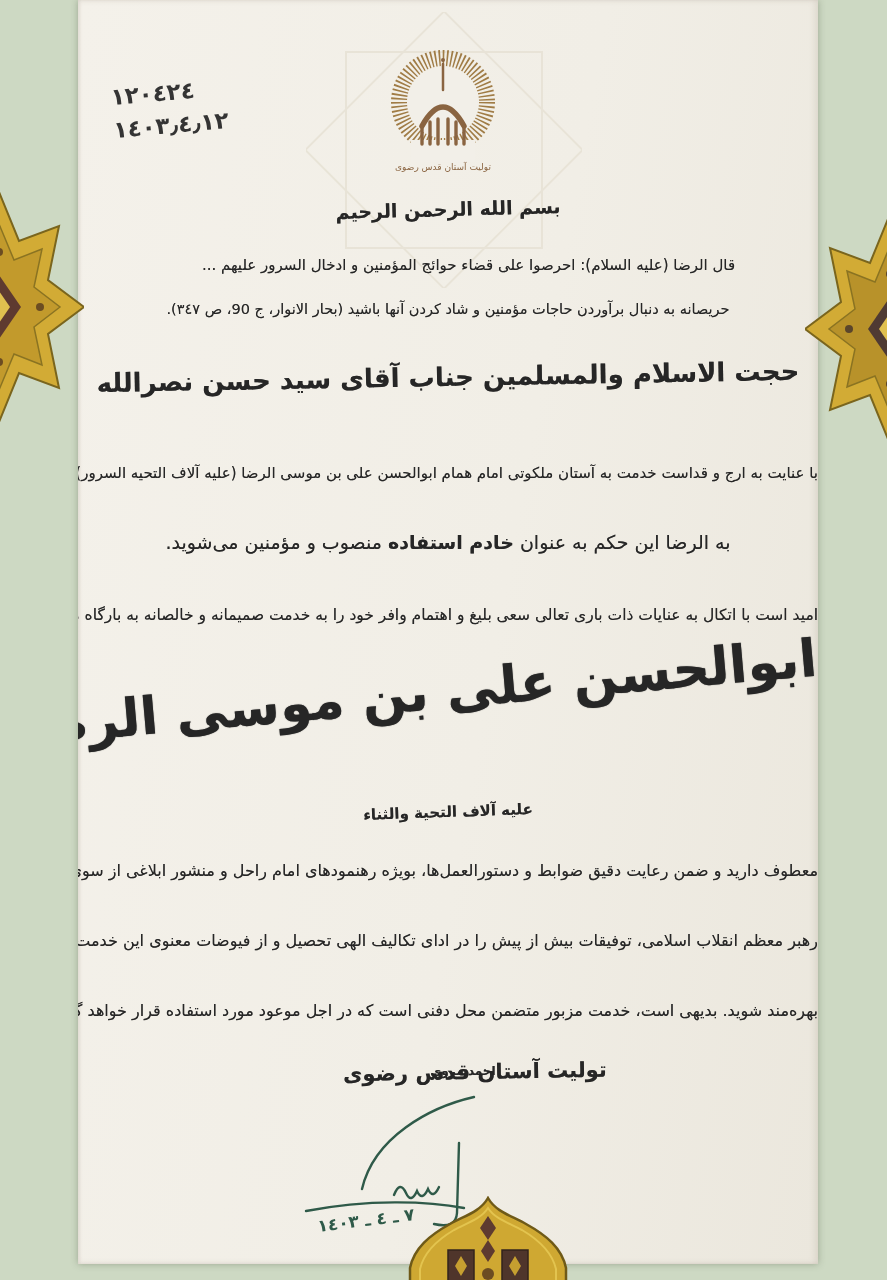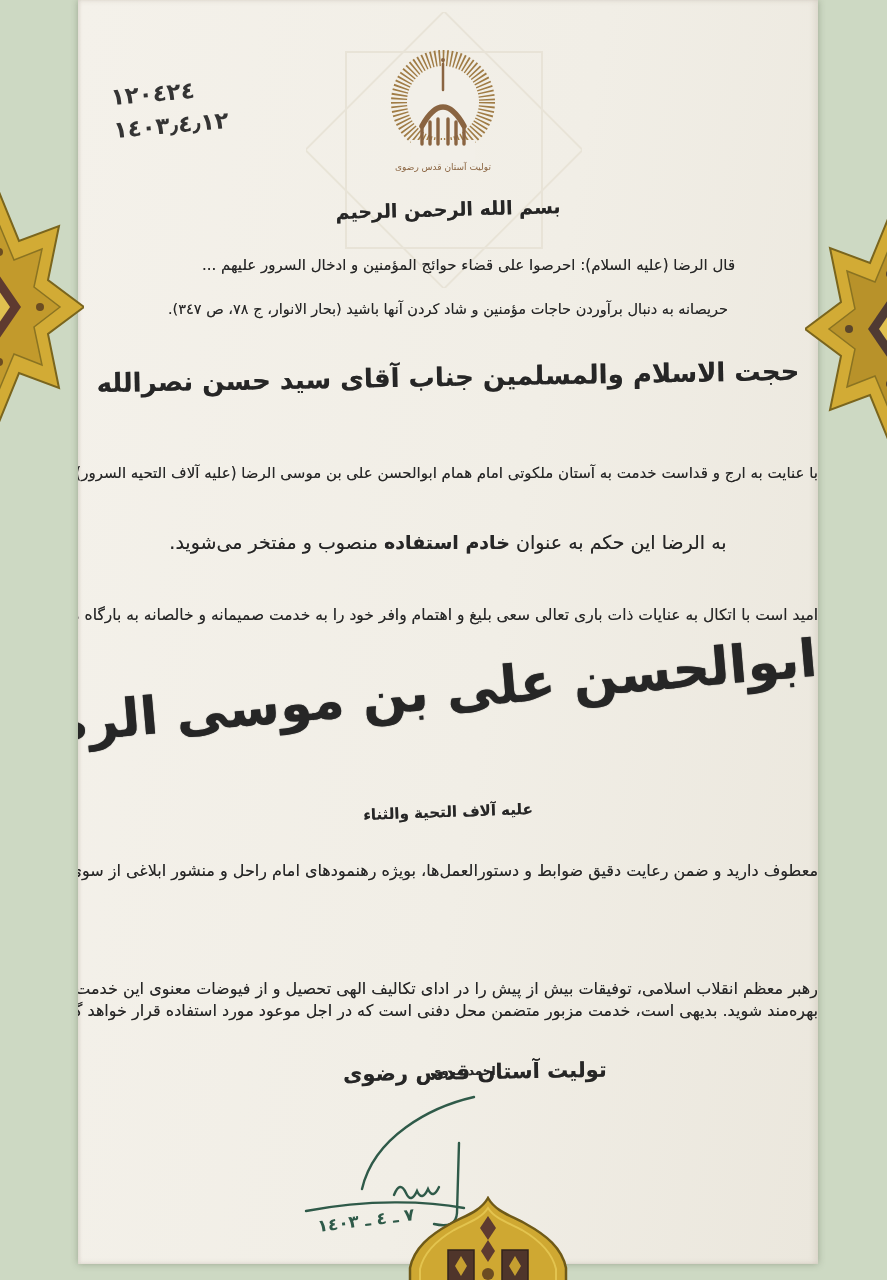--- a/index.html
+++ b/index.html
@@ -45,21 +45,21 @@
   .b2{top:531px;font-size:19px;}
   .b2 b{font-weight:bold;}
   .b3{top:606px;font-size:15.5px;}
   .bigname{
     top:660px;font-size:52px;font-weight:bold;
     transform:rotate(-5deg);letter-spacing:-1px;
     text-shadow:0 0 1px rgba(20,20,20,.7);
   }
   .honorific{top:803px;font-size:15px;font-weight:bold;transform:rotate(-2deg);}
   .b4{top:861px;font-size:16px;}
-  .b5{top:931px;font-size:16px;margin-top:48px;}
+  .b5{top:931px;font-size:16px;}
   .b6{top:1001px;font-size:16px;}
   .sigtitle{top:1060px;font-size:21px;font-weight:bold;transform:translateX(27px) rotate(-1deg);}
   .signame{top:1064px;font-size:12px;font-weight:bold;transform:translateX(15px);}
   .sig-svg{left:200px;top:1085px;}
   .sigdate{
     left:218px;top:1210px;width:140px;
     direction:ltr;unicode-bidi:bidi-override;text-align:center;
     font-size:17px;font-weight:bold;color:#2f5a49;
     transform:rotate(-7deg);letter-spacing:1px;
   }
@@ -101,26 +101,26 @@
         <line x1="78" y1="75" x2="78" y2="100" stroke-width="3.4"></line>
         <line x1="86" y1="78" x2="86" y2="100" stroke-width="3.4"></line>
         <line x1="94" y1="82" x2="94" y2="100" stroke-width="3.4"></line>
       </g>
       <text x="73" y="126" text-anchor="middle" font-size="9" fill="#8a6441">تولیت آستان قدس رضوی</text>
     </svg>
 
     <div class="abs line bismillah">بسم الله الرحمن الرحیم</div>
 
     <div class="abs line q1">قال الرضا (علیه السلام): احرصوا علی قضاء حوائج المؤمنین و ادخال السرور علیهم ...</div>
-    <div class="abs line q2">حریصانه به دنبال برآوردن حاجات مؤمنین و شاد کردن آنها باشید (بحار الانوار، ج ٧٨، ص ٣٤٧).</div>
+    <div class="abs line q2">حریصانه به دنبال برآوردن حاجات مؤمنین و شاد کردن آنها باشید (بحار الانوار، ج 90، ص ٣٤٧).</div>
 
     <div class="abs line addressee">حجت الاسلام والمسلمین جناب آقای سید حسن نصرالله</div>
 
     <div class="abs line b1">با عنایت به ارج و قداست خدمت به آستان ملکوتی امام همام ابوالحسن علی بن موسی الرضا (علیه آلاف التحیه السرور)</div>
-    <div class="abs line b2"><span>به الرضا این حکم به عنوان </span><b>خادم استفاده</b><span> منصوب و مفتخر می‌شوید.</span></div>
+    <div class="abs line b2"><span>به الرضا این حکم به عنوان </span><b>خادم استفاده</b><span> منصوب و مؤمنین می‌شوید.</span></div>
     <div class="abs line b3">امید است با اتکال به عنایات ذات باری تعالی سعی بلیغ و اهتمام وافر خود را به خدمت صمیمانه و خالصانه به بارگاه ملکوتی امام همام</div>
 
     <div class="abs line bigname">ابوالحسن علی بن موسی الرضا</div>
     <div class="abs line honorific">علیه آلاف التحیة والثناء</div>
 
     <div class="abs line b4">معطوف دارید و ضمن رعایت دقیق ضوابط و دستورالعمل‌ها، بویژه رهنمودهای امام راحل و منشور ابلاغی از سوی</div>
     <div class="abs line b5">رهبر معظم انقلاب اسلامی، توفیقات بیش از پیش را در ادای تکالیف الهی تحصیل و از فیوضات معنوی این خدمت</div>
     <div class="abs line b6">بهره‌مند شوید. بدیهی است، خدمت مزبور متضمن محل دفنی است که در اجل موعود مورد استفاده قرار خواهد گرفت.</div>
 
     <div class="abs line sigtitle">تولیت آستان قدس رضوی</div>

